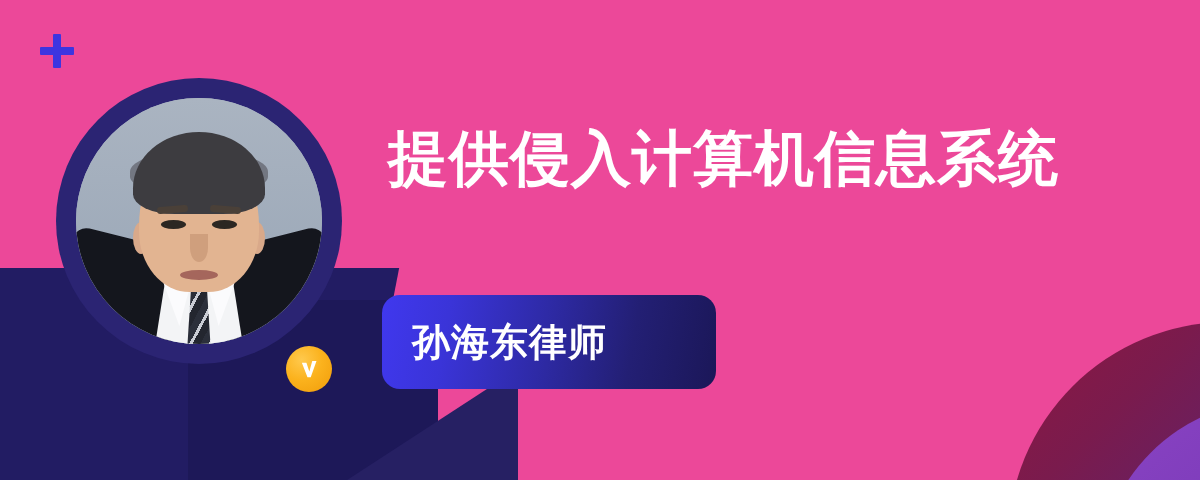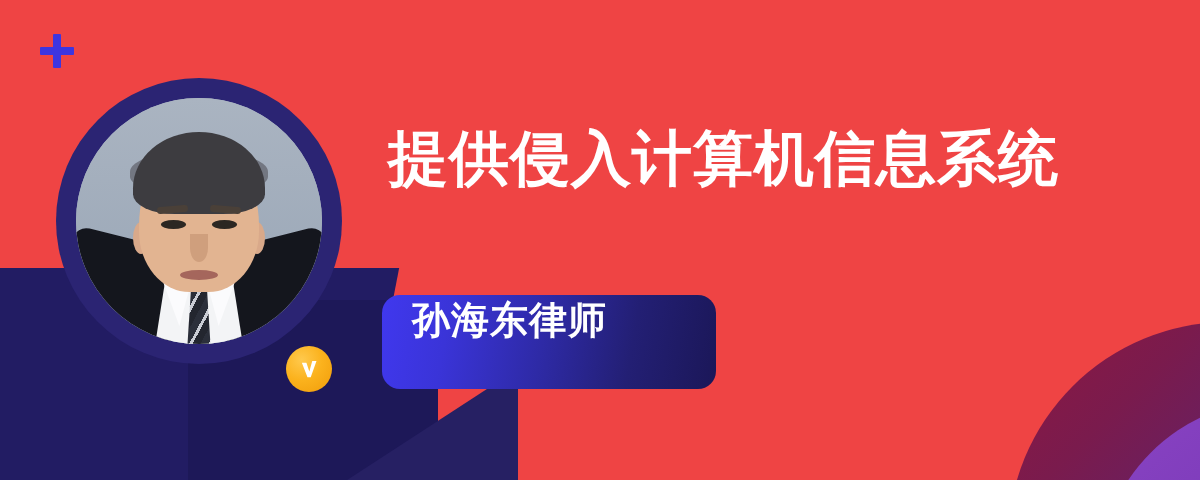--- a/index.html
+++ b/index.html
@@ -9,21 +9,21 @@
     width:1200px; height:480px;
     background:#0f0d2e;
     font-family:"Liberation Sans","DejaVu Sans",sans-serif;
     overflow:hidden;
   }
 
   .banner{
     position:relative;
     width:1200px;
     height:480px;
-    background:#ef4444;
+    background:#ec4899;
     overflow:hidden;
   }
 
   
   .bg-layer{
     position:absolute; inset:0;
     overflow:hidden;
     pointer-events:none;
   }
 
@@ -154,21 +154,21 @@
     white-space:nowrap;
   }
   .headline .hl-line{ display:block; }
 
   .name-pill{
     position:absolute;
     left:0; top:295px;
     width:334px; height:94px;
     border-radius:18px;
     background:linear-gradient(100deg,#4038ee 0%,#3a34d8 20%,#2e2aa6 48%,#231f74 74%,#1b1758 100%);
-    display:flex; align-items:flex-start;
+    display:flex; align-items:center;
   }
   .name-pill .pill-text{
     margin-left:30px;
     color:#ffffff;
     font-size:38px;
     font-weight:bold;
     letter-spacing:1px;
     white-space:nowrap;
   }
 </style>

